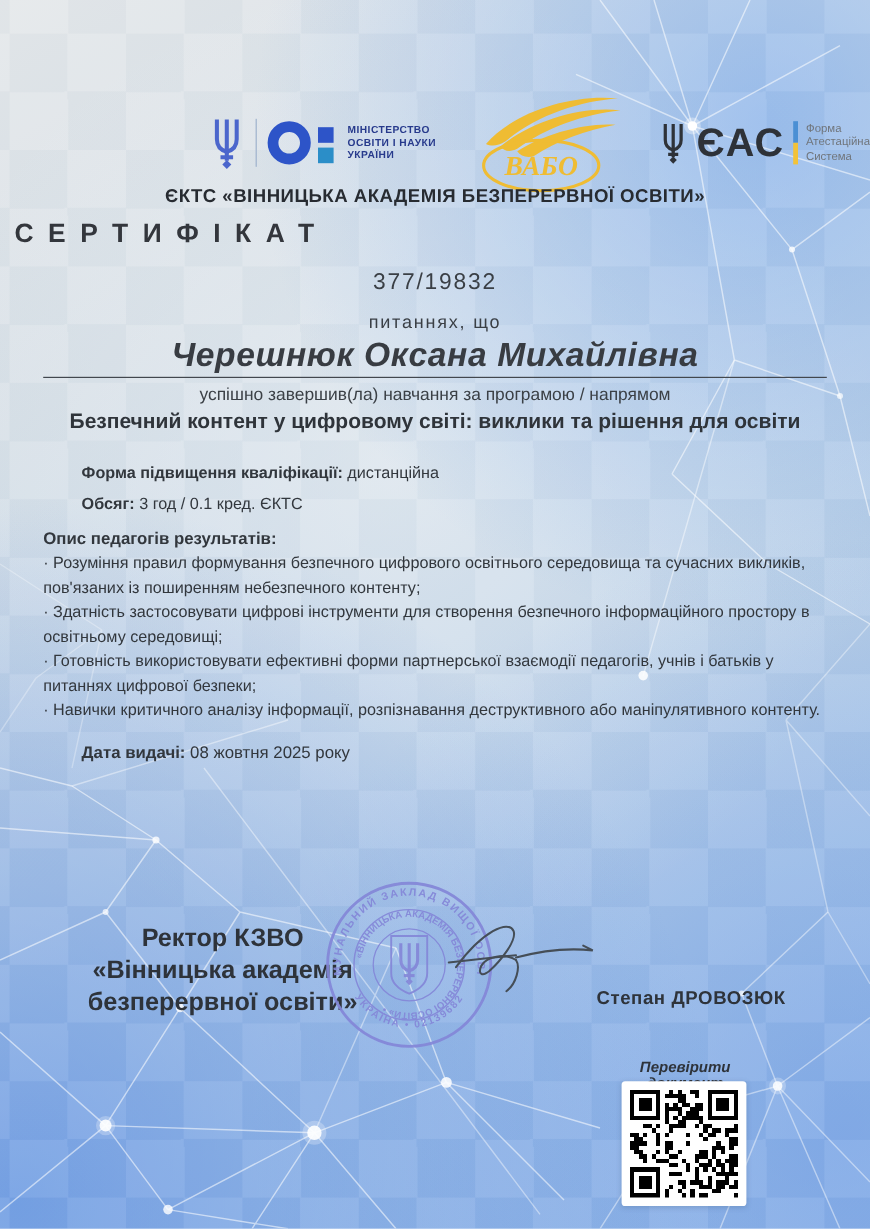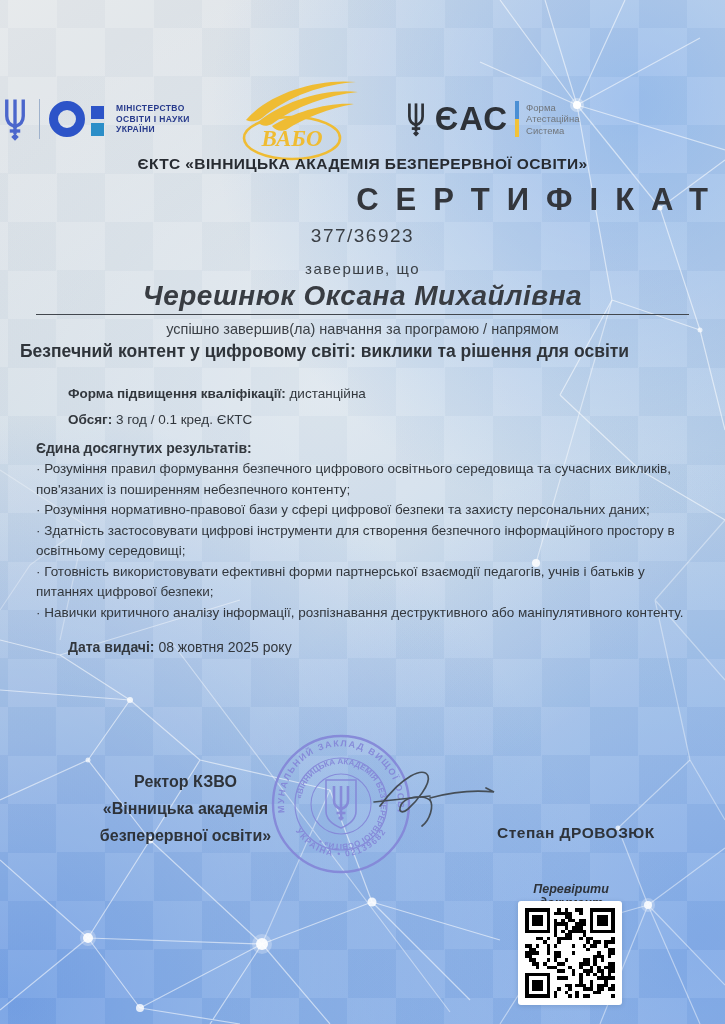--- a/index.html
+++ b/index.html
@@ -15,52 +15,52 @@
   }
   .page::before{
     content:""; position:absolute; inset:0; pointer-events:none;
     background-image:conic-gradient(rgba(255,255,255,.10) 0 25%, rgba(120,150,180,.05) 0 50%, rgba(255,255,255,.10) 0 75%, rgba(120,150,180,.05) 0);
     background-size:97px 97px; background-position:8px 28px; opacity:.8;
   }
   .net{position:absolute; inset:0; pointer-events:none;}
   .content{position:absolute; inset:0;}
 
   
-  .logos{position:absolute; top:76px; left:0; right:0; height:86px; display:flex; align-items:center; justify-content:flex-start; gap:38px;}
+  .logos{position:absolute; top:76px; left:0; right:0; height:86px; display:flex; align-items:center; justify-content:flex-end; gap:24px;}
   .minlogo{display:flex; align-items:center; gap:9px;}
   .minlogo .divider{width:1px; height:40px; background:#9fb2cc;}
   .mintext{font-size:8.5px; font-weight:bold; color:#273a8c; line-height:10.5px; letter-spacing:.4px;}
   .omark{position:relative; width:58px; height:40px;}
   .omark .ring{position:absolute; left:0; top:2px; width:36px; height:36px; border:9px solid #2d54c8; border-radius:50%; box-sizing:border-box;}
   .omark .sq1{position:absolute; left:42px; top:7px; width:13px; height:13px; background:#2d54c8;}
   .omark .sq2{position:absolute; left:42px; top:24px; width:13px; height:13px; background:#2b8ec8;}
   .vabo{position:relative; width:138px; height:86px;}
   .easlogo{display:flex; align-items:center; gap:7px;}
   .eas-abbr{font-size:33px; font-weight:800; color:#2e3238; letter-spacing:1px;}
   .eas-bar{width:4px; height:36px; display:flex; flex-direction:column;}
   .eas-bar .b1{flex:1; background:#4b8fd4;} .eas-bar .b2{flex:1; background:#f2c239;}
   .eastext{font-size:9.5px; color:#70757b; line-height:11.5px;}
 
   .institution{position:absolute; top:155px; left:0; right:0; text-align:center; font-size:15.5px; font-weight:800; color:#272b31; letter-spacing:.4px;}
-  .cert-title{position:absolute; top:182px; left:0; right:0; text-align:right; font-size:31px; font-weight:800; color:#33363c; letter-spacing:.55em; text-indent:.55em;}
+  .cert-title{position:absolute; top:182px; left:0; right:0; text-align:left; font-size:22px; font-weight:800; color:#33363c; letter-spacing:.55em; text-indent:.55em;}
   .cert-number{position:absolute; top:225px; left:0; right:0; text-align:center; font-size:19px; color:#3a3f45; letter-spacing:1.5px;}
   .certifies{position:absolute; top:260px; left:0; right:0; text-align:center; font-size:15px; color:#3a3f45; letter-spacing:1.5px;}
   .recipient{position:absolute; top:280px; left:0; right:0; text-align:center; font-size:28px; font-style:italic; font-weight:bold; color:#383c42; letter-spacing:.5px;}
   .name-line{position:absolute; top:314px; left:36px; right:36px; border-top:1.5px solid #42474e;}
   .completion{position:absolute; top:321px; left:0; right:0; text-align:center; font-size:14.5px; color:#3b4046;}
-  .program{position:absolute; top:341px; left:20px; right:20px; text-align:left; font-size:17.5px; font-weight:800; color:#2f343a;}
+  .program{position:absolute; top:341px; left:20px; right:20px; text-align:center; font-size:17.5px; font-weight:800; color:#2f343a;}
 
   .details{position:absolute; top:386px; left:36px; right:34px; color:#32373d; font-size:13.5px;}
   .details .row{margin-bottom:11px;}
   .details b{font-weight:800;margin-left:32px;}
   .results-label{font-weight:800; font-size:14px; margin:13px 0 3px 0;}
   .result{line-height:20.5px; margin:0;}
   .date-row{margin-top:16px; font-size:14px;}
 
-  .rector{position:absolute; left:58px; top:768px; width:255px; text-align:center; font-size:16px; font-weight:800; color:#2e333a; line-height:27px;}
+  .rector{position:absolute; left:58px; top:768px; width:255px; text-align:center; font-size:21px; font-weight:800; color:#2e333a; line-height:27px;}
   .sig-name{position:absolute; left:497px; top:800px; font-size:15.5px; font-weight:800; color:#2e333a; letter-spacing:.5px;margin-top:24px;}
   .seal{position:absolute; left:266px; top:729px; width:150px; height:150px; opacity:.92;}
   .signature{position:absolute; left:372px; top:762px; width:130px; height:75px;}
 
   .verify{position:absolute; left:519px; top:882px; width:104px; text-align:center; font-size:12.5px; font-weight:bold; font-style:italic; color:#2e333a;}
   .qr-box{position:absolute; left:518px; top:901px; width:104px; height:104px; background:#fff; border-radius:3px; display:flex; align-items:center; justify-content:center; box-shadow:0 1px 4px rgba(60,90,130,.25);}
 </style>
 </head>
 <body>
 
@@ -161,39 +161,38 @@
         <div class="eastext">
           <div>Форма</div>
           <div>Атестаційна</div>
           <div>Система</div>
         </div>
       </div>
     </div>
 
     <div class="institution">ЄКТС «ВІННИЦЬКА АКАДЕМІЯ БЕЗПЕРЕРВНОЇ ОСВІТИ»</div>
     <div class="cert-title">СЕРТИФІКАТ</div>
-    <div class="cert-number">377/36923</div>
-    <div class="certifies">завершив, що</div>
+    <div class="cert-number">377/19832</div>
+    <div class="certifies">питаннях, що</div>
     <div class="recipient">Черешнюк Оксана Михайлівна</div>
     <div class="name-line"></div>
     <div class="completion">успішно завершив(ла) навчання за програмою / напрямом</div>
     <div class="program">Безпечний контент у цифровому світі: виклики та рішення для освіти</div>
 
     <div class="details">
       <div class="row">
         <b>Форма підвищення кваліфікації:</b>
         <span>дистанційна</span>
       </div>
       <div class="row">
         <b>Обсяг:</b>
         <span>3 год / 0.1 кред. ЄКТС</span>
       </div>
-      <div class="results-label">Єдина досягнутих результатів:</div>
+      <div class="results-label">Опис педагогів результатів:</div>
       <p class="result">· Розуміння правил формування безпечного цифрового освітнього середовища та сучасних викликів, пов'язаних із поширенням небезпечного контенту;</p>
-      <p class="result">· Розуміння нормативно-правової бази у сфері цифрової безпеки та захисту персональних даних;</p>
       <p class="result">· Здатність застосовувати цифрові інструменти для створення безпечного інформаційного простору в освітньому середовищі;</p>
       <p class="result">· Готовність використовувати ефективні форми партнерської взаємодії педагогів, учнів і батьків у питаннях цифрової безпеки;</p>
       <p class="result">· Навички критичного аналізу інформації, розпізнавання деструктивного або маніпулятивного контенту.</p>
       <div class="date-row">
         <b>Дата видачі:</b>
         <span>08 жовтня 2025 року</span>
       </div>
     </div>
 
     <div class="rector">

